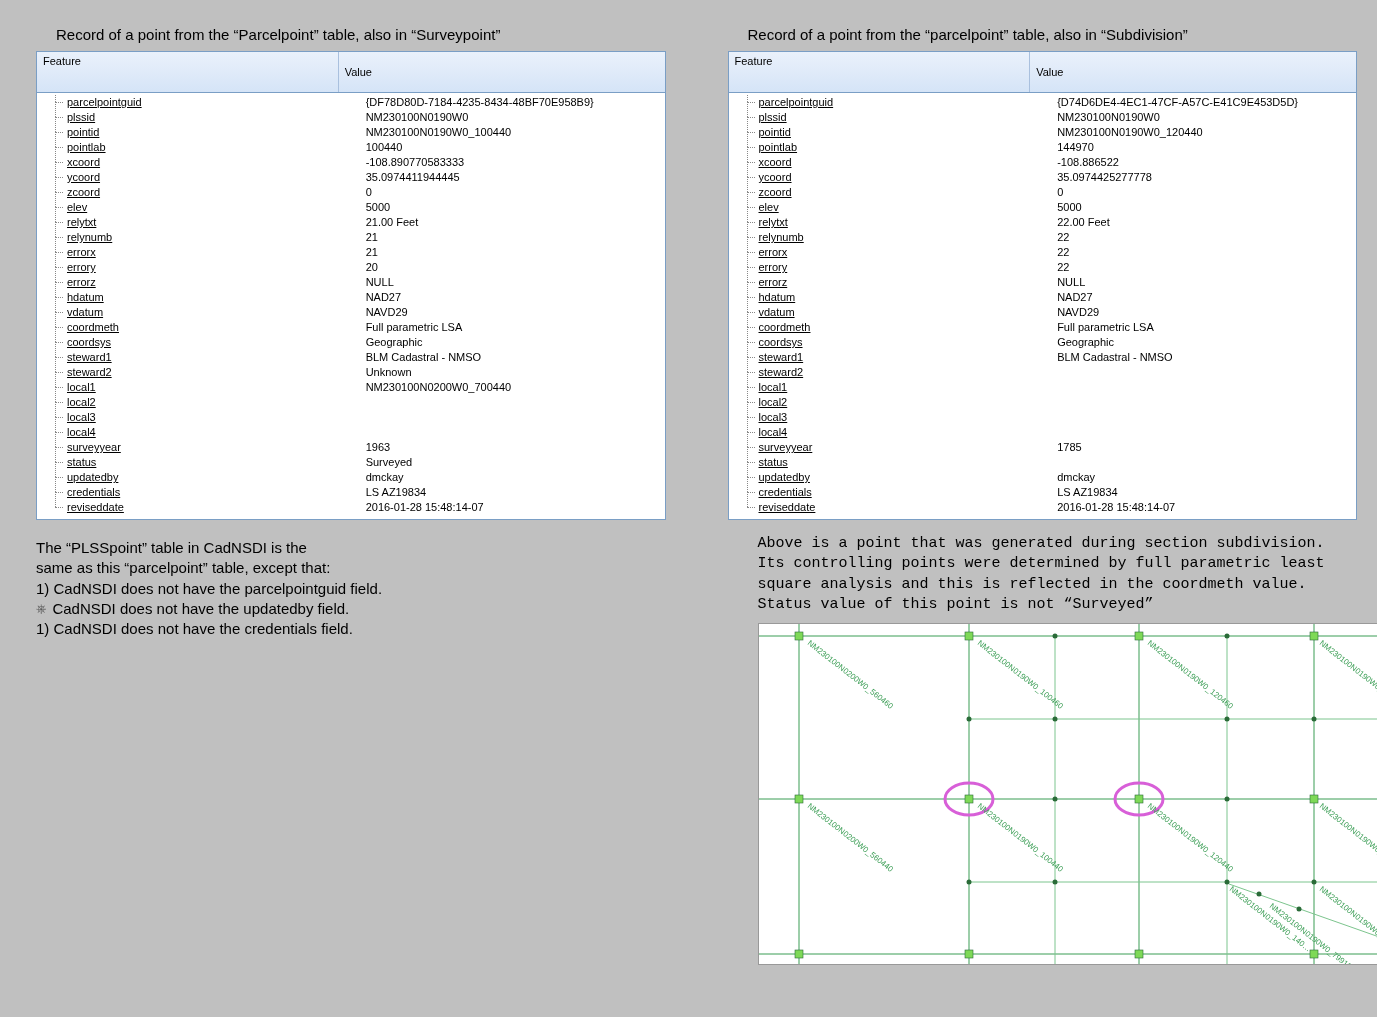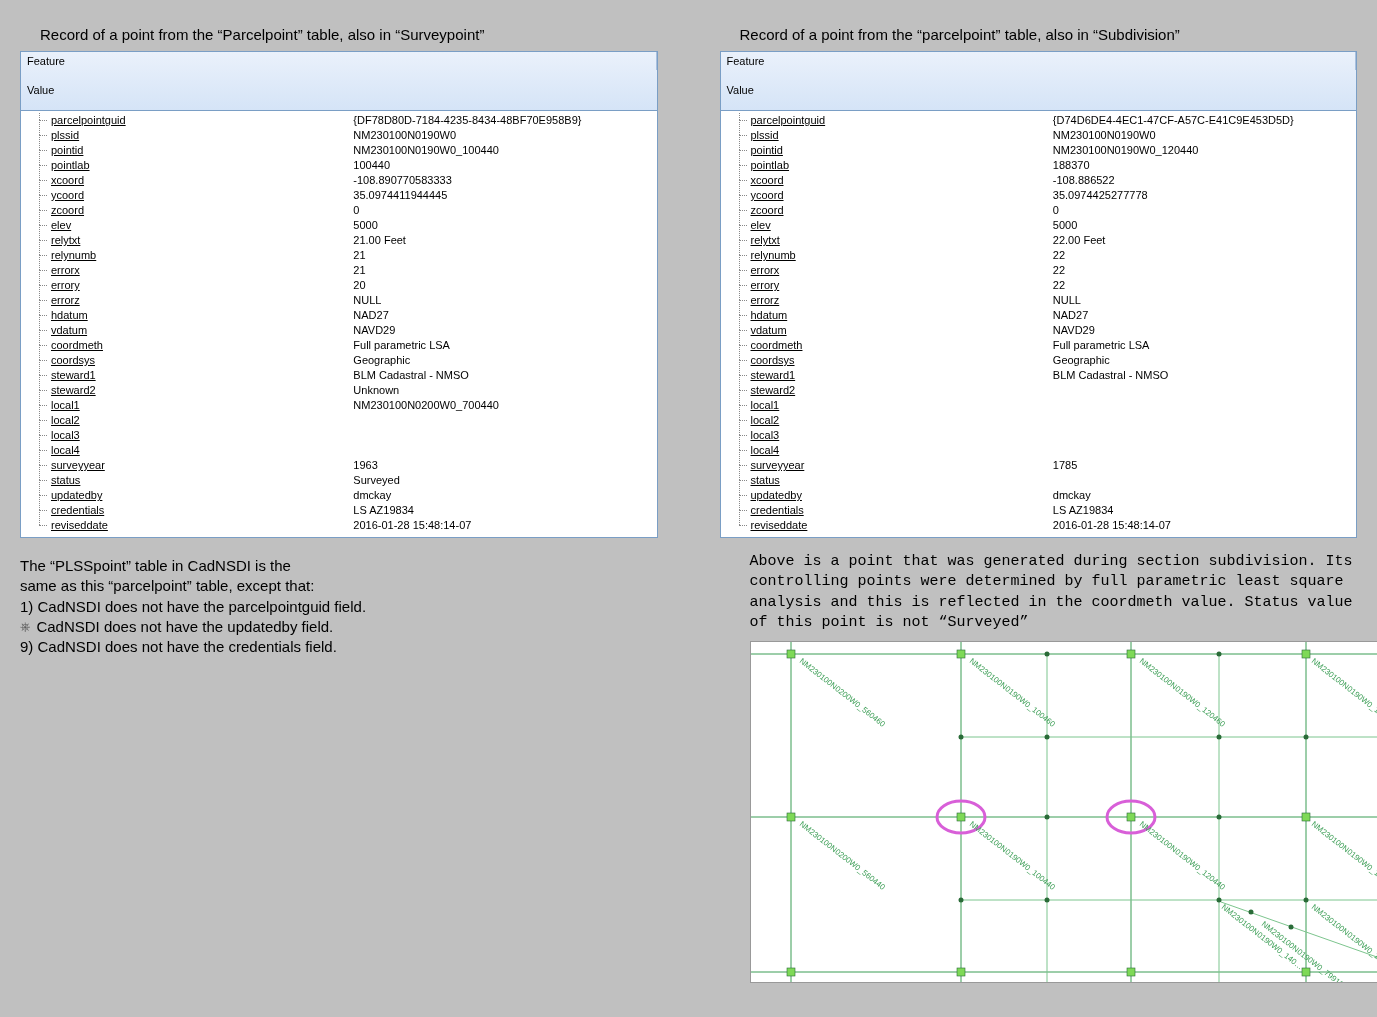--- a/index.html
+++ b/index.html
@@ -9,40 +9,40 @@
     font-family: Arial, sans-serif;
     font-size: 12px;
     color: #000;
     width: 1377px;
     box-sizing: border-box;
   }
   .row {
     display: flex;
     gap: 62px;
     align-items: flex-start;
+    margin-left: 16px;
   }
   .col {
     flex: 1;
     min-width: 0;
   }
   .caption {
     font-size: 15px;
     margin: 6px 0 8px 20px;
   }
   .attr-panel {
     background: #fff;
     border: 1px solid #7a9ec5;
     font-family: Tahoma, Arial, sans-serif;
     font-size: 11px;
   }
   .attr-panel .hdr {
     display: flex;
     background: linear-gradient(#eaf1fb, #d5e4f7);
     border-bottom: 1px solid #7a9ec5;
-    flex-direction: column;
   }
   .attr-panel .hdr .c1 {
     flex: 0 0 46%;
     padding: 3px 6px;
     border-right: 1px solid #a9c0de;
   }
   .attr-panel .hdr .c2 {
     flex: 1;
     padding: 14px 6px;
   }
@@ -274,21 +274,21 @@
       <div>The “PLSSpoint” table in CadNSDI is the</div>
       <div>same as this “parcelpoint” table, except that:</div>
       <div class="list-item">
         <span>1)  CadNSDI does not have the parcelpointguid field.</span>
       </div>
       <div class="list-item">
         <span class="anchor-icon">⎈</span>
         <span>CadNSDI does not have the updatedby field.</span>
       </div>
       <div class="list-item">
-        <span>9)  CadNSDI does not have the credentials field.</span>
+        <span>1)  CadNSDI does not have the credentials field.</span>
       </div>
     </div>
   </div>
 
   <div class="col">
     <div class="caption">Record of a point from the “parcelpoint” table, also in “Subdivision”</div>
 
     <div class="attr-panel">
       <div class="hdr">
         <div class="c1">Feature</div>
@@ -302,21 +302,21 @@
           <div class="attr-row">
             <div class="key">plssid</div>
             <div class="val">NM230100N0190W0</div>
           </div>
           <div class="attr-row">
             <div class="key">pointid</div>
             <div class="val">NM230100N0190W0_120440</div>
           </div>
           <div class="attr-row">
             <div class="key">pointlab</div>
-            <div class="val">188370</div>
+            <div class="val">144970</div>
           </div>
           <div class="attr-row">
             <div class="key">xcoord</div>
             <div class="val">-108.886522</div>
           </div>
           <div class="attr-row">
             <div class="key">ycoord</div>
             <div class="val">35.0974425277778</div>
           </div>
           <div class="attr-row">

